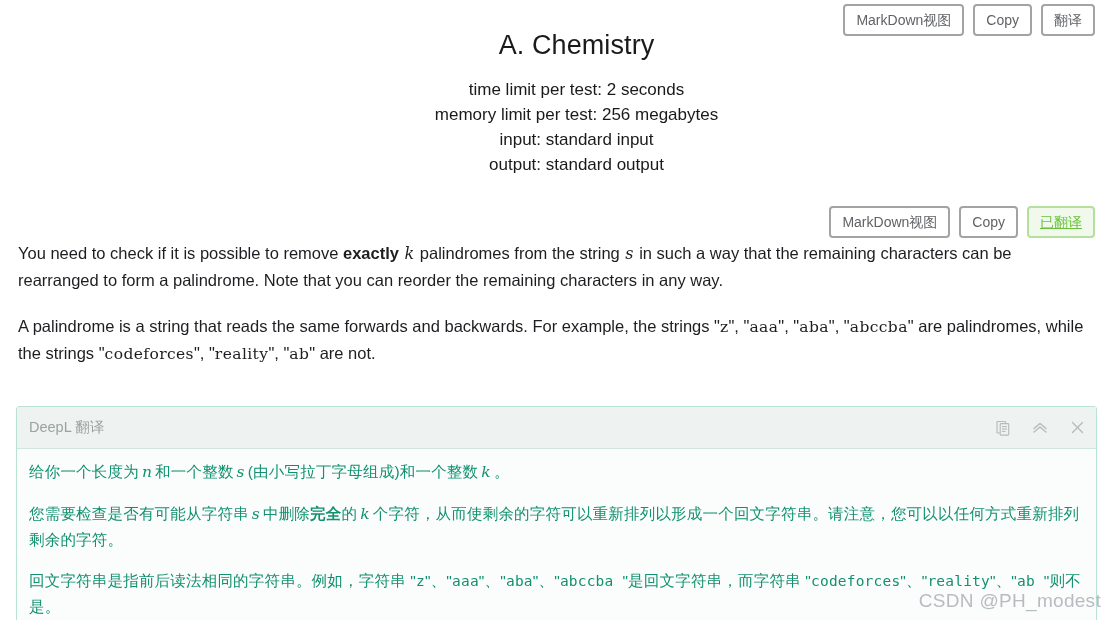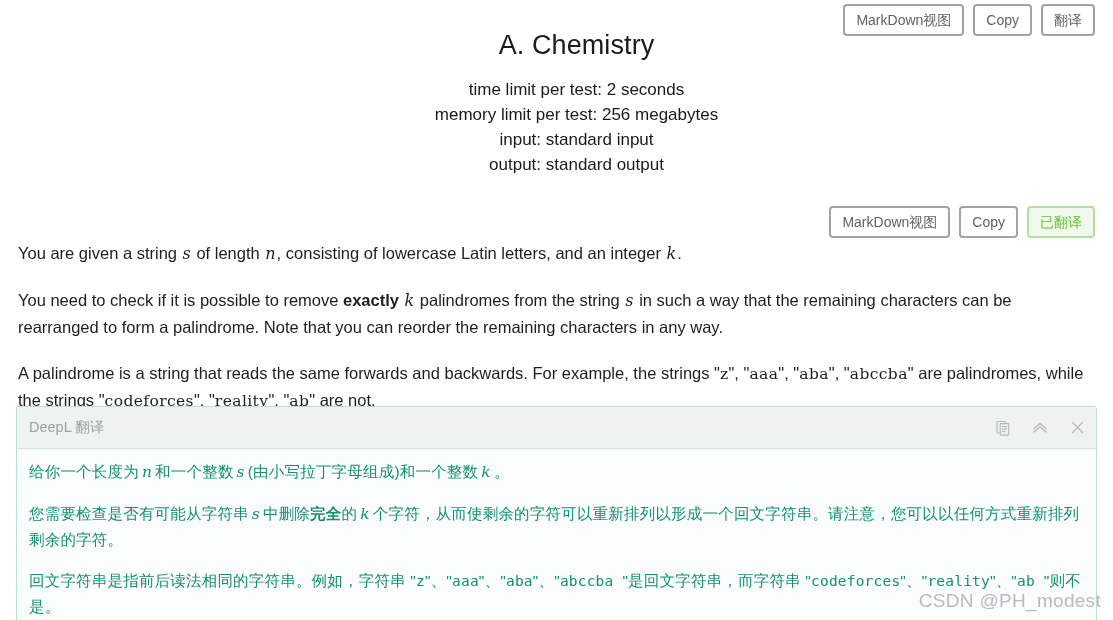--- a/index.html
+++ b/index.html
@@ -38,20 +38,21 @@
     font-size: 14px;
     line-height: 1;
     padding: 7px 11px;
     cursor: pointer;
     white-space: nowrap;
   }
   .tool-btn.green {
     border-color: #b3e19d;
     background: #f0f9eb;
     color: #67c23a;
+    text-decoration: underline;
   }
 
   #top-btn-row { position: absolute; top: 4px; left: 0; }
   #second-btn-row { position: absolute; top: 206px; left: 0; }
 
   
   .problem-header {
     position: absolute;
     top: 30px;
     left: 0;
@@ -191,21 +192,20 @@
 </div>
 
 <div class="btn-row" id="second-btn-row">
   <button class="tool-btn">MarkDown视图</button>
   <button class="tool-btn">Copy</button>
   <button class="tool-btn green">已翻译</button>
 </div>
 
 <div class="statement">
 
-  <p><span>You are given a string </span><span class="mathvar">s</span><span> of length </span><span class="mathvar">n</span><span>, consisting of lowercase Latin letters, and an integer </span><span class="mathvar">k</span><span>.</span></p>
 
   <p><span>You need to check if it is possible to remove </span><span class="bold">exactly</span><span> </span><span class="mathvar">k</span><span> palindromes from the string </span><span class="mathvar">s</span><span> in such a way that the remaining characters can be rearranged to form a palindrome. Note that you can reorder the remaining characters in any way.</span></p>
 
   <p><span>A palindrome is a string that reads the same forwards and backwards. For example, the strings "</span><span class="tt">z</span><span>", "</span><span class="tt">aaa</span><span>", "</span><span class="tt">aba</span><span>", "</span><span class="tt">abccba</span><span>" are palindromes, while the strings "</span><span class="tt">codeforces</span><span>", "</span><span class="tt">reality</span><span>", "</span><span class="tt">ab</span><span>" are not.</span></p>
 
 </div>
 
 <div id="deepl-panel">
 
   <div class="panel-head">

